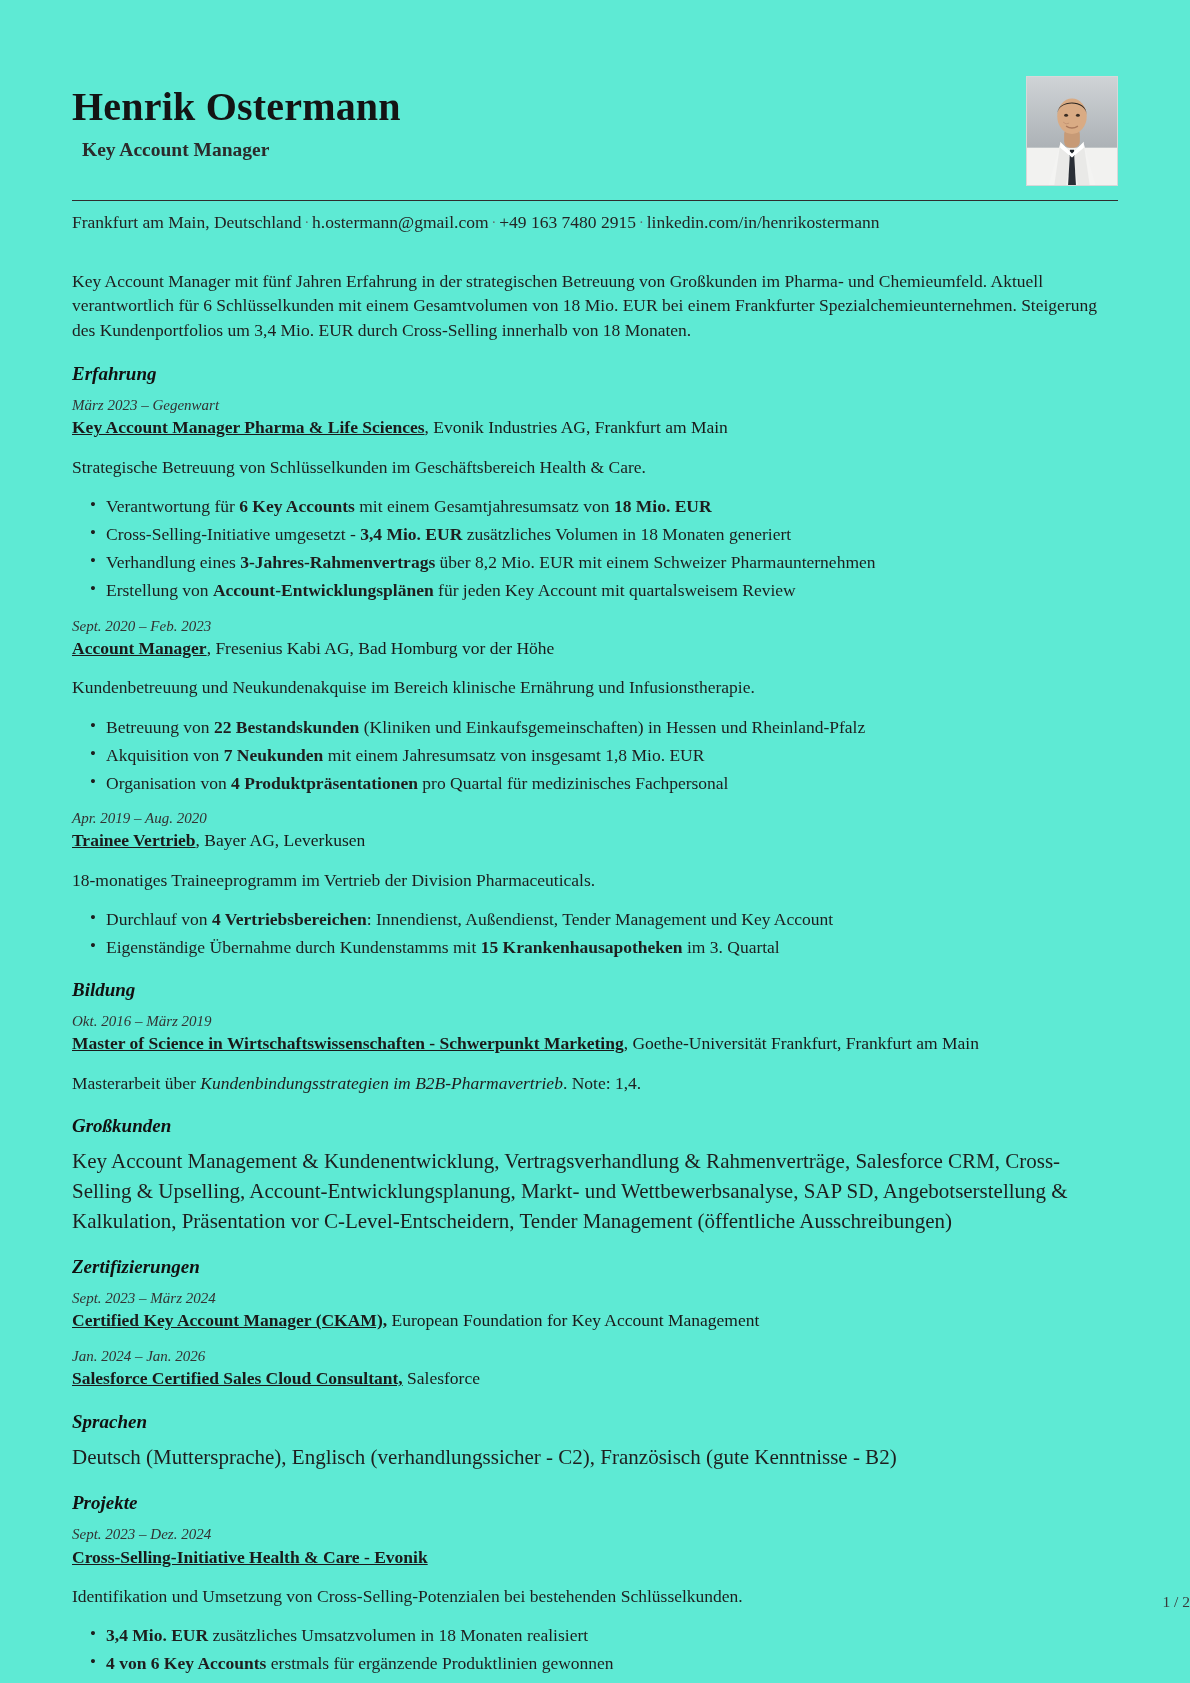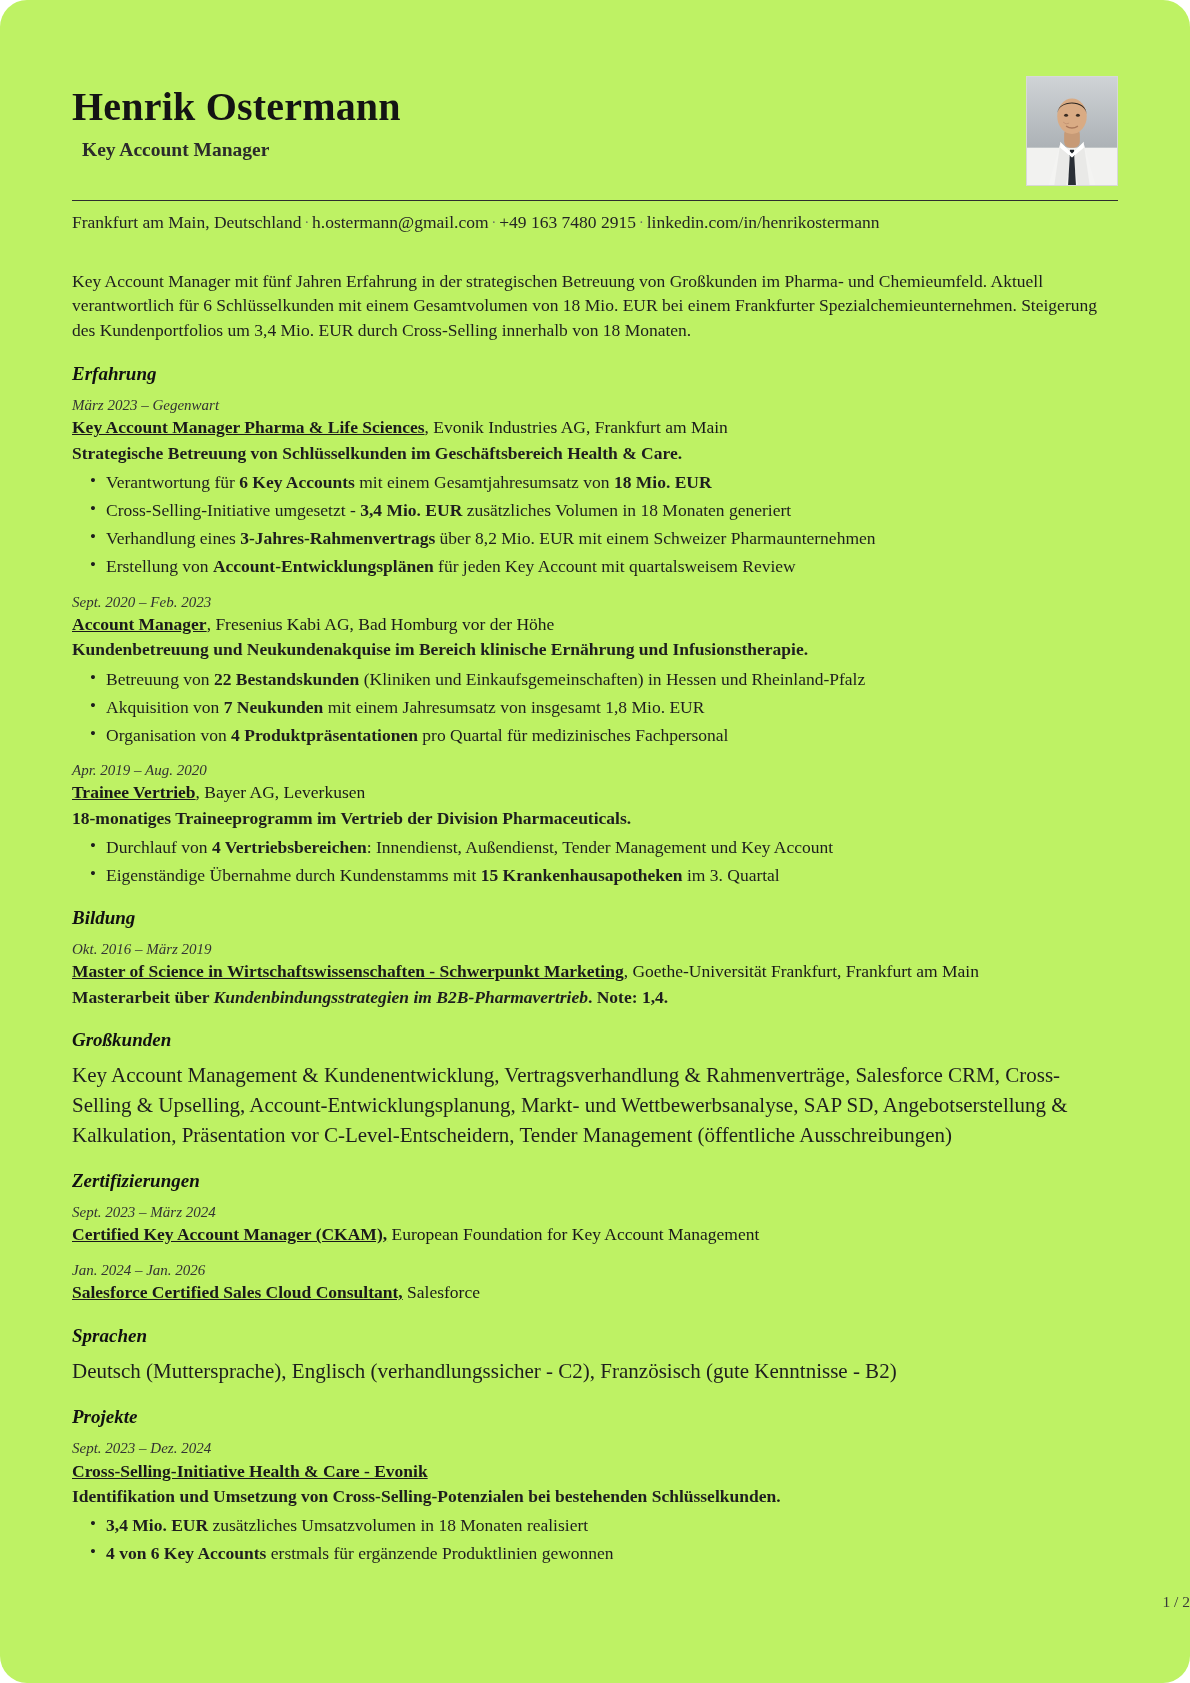--- a/index.html
+++ b/index.html
@@ -8,25 +8,24 @@
     background: #ffffff;
   }
   body {
     font-family: "Liberation Serif", "DejaVu Serif", serif;
     color: #1a1a1a;
   }
   .page {
     position: relative;
     width: 1190px;
     height: 1683px;
-    background: #bef264;
+    background: #5eead4;
     box-sizing: border-box;
     padding: 62px 72px 0 72px;
     overflow: hidden;
-    border-radius: 27px;
   }
 
   
   .header {
     display: flex;
     align-items: flex-start;
     justify-content: space-between;
     margin-top: 14px;
   }
   .header-text { padding-top: 10px; }
@@ -107,28 +106,27 @@
   .entry-head {
     font-size: 17.5px;
     line-height: 1.35;
     color: #1a1a1a;
   }
   .entry-head b { font-weight: bold; text-decoration: underline; }
   .entry-sub {
     font-size: 17.5px;
     line-height: 1.38;
     color: #1e1e1e;
-    margin-top: 1px;
-    font-weight: bold;
+    margin-top: 15px;
   }
   .entry-sub i { font-style: italic; }
 
   ul.bullets {
     list-style: none;
-    margin: 5px 0 0 0;
+    margin: 15px 0 0 0;
     padding: 0;
   }
   ul.bullets li {
     font-size: 17.5px;
     line-height: 1.38;
     color: #1e1e1e;
     padding-left: 34px;
     position: relative;
     margin-bottom: 4px;
   }

